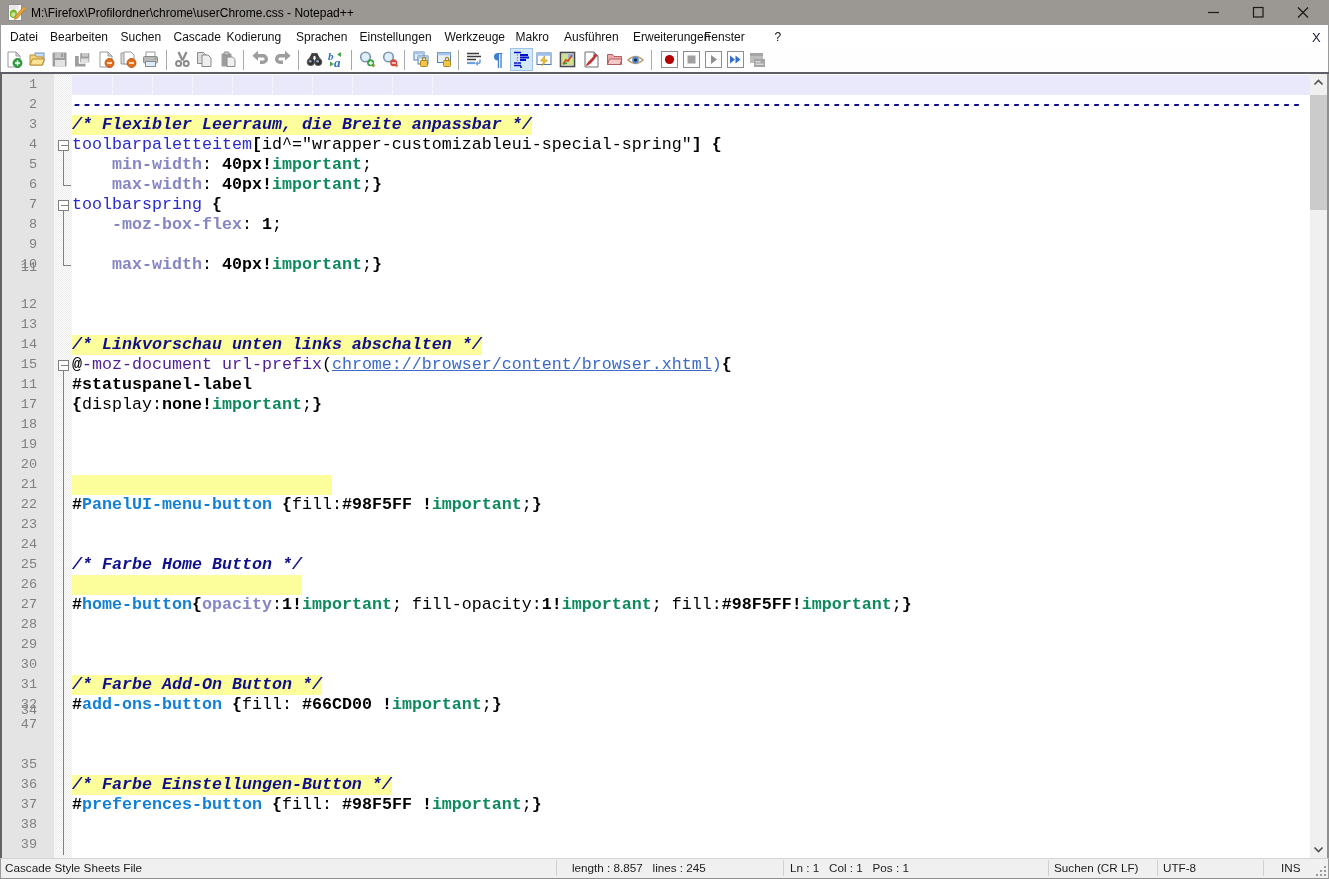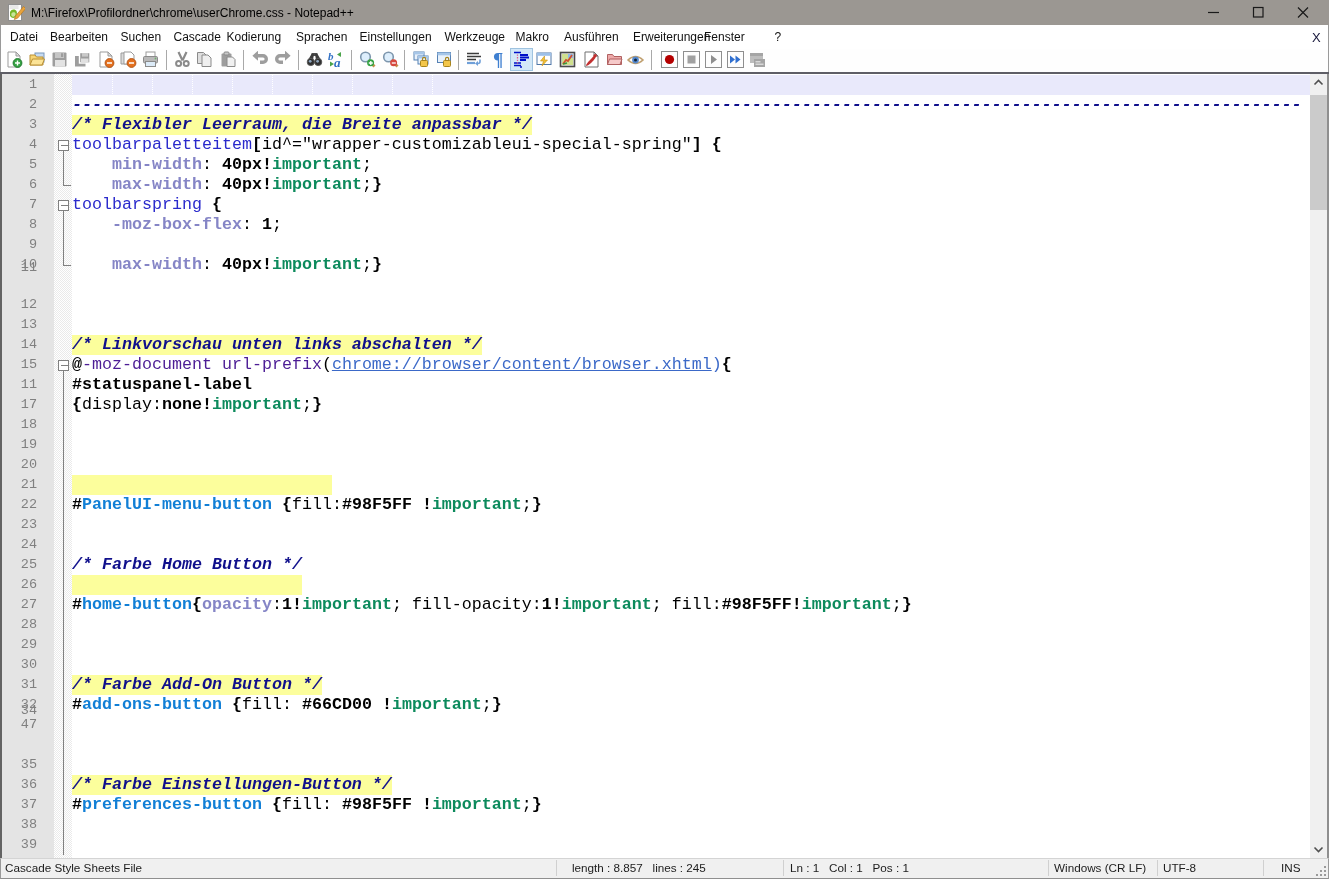--- a/index.html
+++ b/index.html
@@ -359,21 +359,21 @@
 <svg style="position:absolute;left:0;top:767px" width="17" height="17" viewBox="0 0 17 17">
           <path d="M4.5 6.5 l4 4 4 -4" fill="none" stroke="#505050" stroke-width="1.6"></path>
         </svg>
 </div>
 <div id="sright"></div>
 </div>
 <div class="abs" id="statusbar"></div>
 <div class="si" style="left:5px;top:858px">Cascade Style Sheets File</div>
 <div class="si" style="left:572px;top:858px">length : 8.857&nbsp;&nbsp;&nbsp;lines : 245</div>
 <div class="si" style="left:790px;top:858px">Ln : 1&nbsp;&nbsp;&nbsp;Col : 1&nbsp;&nbsp;&nbsp;Pos : 1</div>
-<div class="si" style="left:1054px;top:858px">Windows (CR LF)</div>
+<div class="si" style="left:1054px;top:858px">Suchen (CR LF)</div>
 <div class="si" style="left:1163px;top:858px">UTF-8</div>
 <div class="si" style="left:1281px;top:858px">INS</div>
 <div class="sdiv" style="left:556px;top:860px"></div>
 <div class="sdiv" style="left:783px;top:860px"></div>
 <div class="sdiv" style="left:1048px;top:860px"></div>
 <div class="sdiv" style="left:1157px;top:860px"></div>
 <div class="sdiv" style="left:1263px;top:860px"></div>
 <svg class="abs" style="left:1314px;top:864px" width="13" height="13" viewBox="0 0 13 13">
 <g fill="#9a9a9a">
         <rect x="10" y="10" width="2" height="2"></rect>

